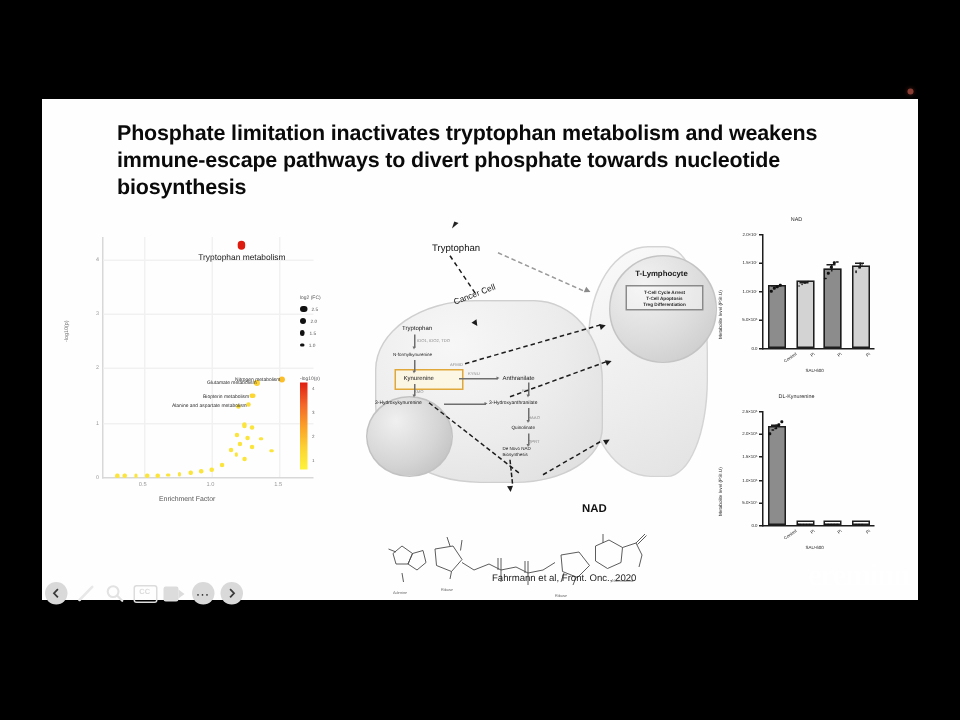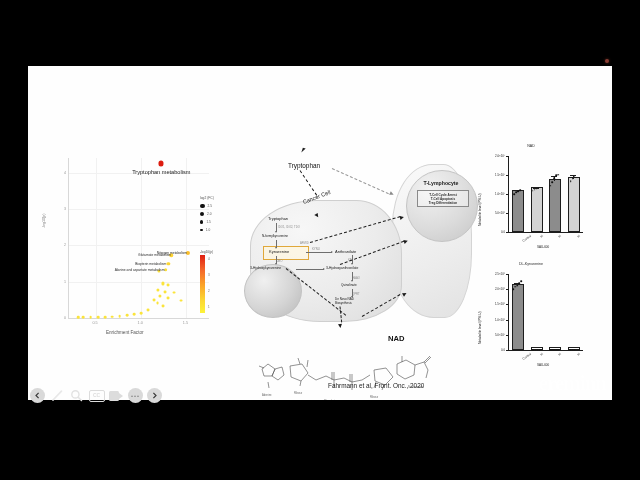--- a/index.html
+++ b/index.html
@@ -122,20 +122,21 @@
 </style>
 </head>
 <body>
 
 <div id="stage">
 
   <div class="rec-dot"></div>
 
   <div class="slide">
 
+    <div class="title">Phosphate limitation inactivates tryptophan metabolism and weakens immune-escape pathways to divert phosphate towards nucleotide biosynthesis</div>
 
     <div class="scatter">
       <div class="sc-plot" id="scPlot">
           <div class="grid-v" style="left: 27.0968px;"></div>
           <div class="grid-v" style="left: 72.2581px;"></div>
           <div class="grid-v" style="left: 117.419px;"></div>
           <div class="grid-h" style="top: 123.636px;"></div>
           <div class="grid-h" style="top: 87.2727px;"></div>
           <div class="grid-h" style="top: 50.9091px;"></div>
           <div class="grid-h" style="top: 14.5455px;"></div>

